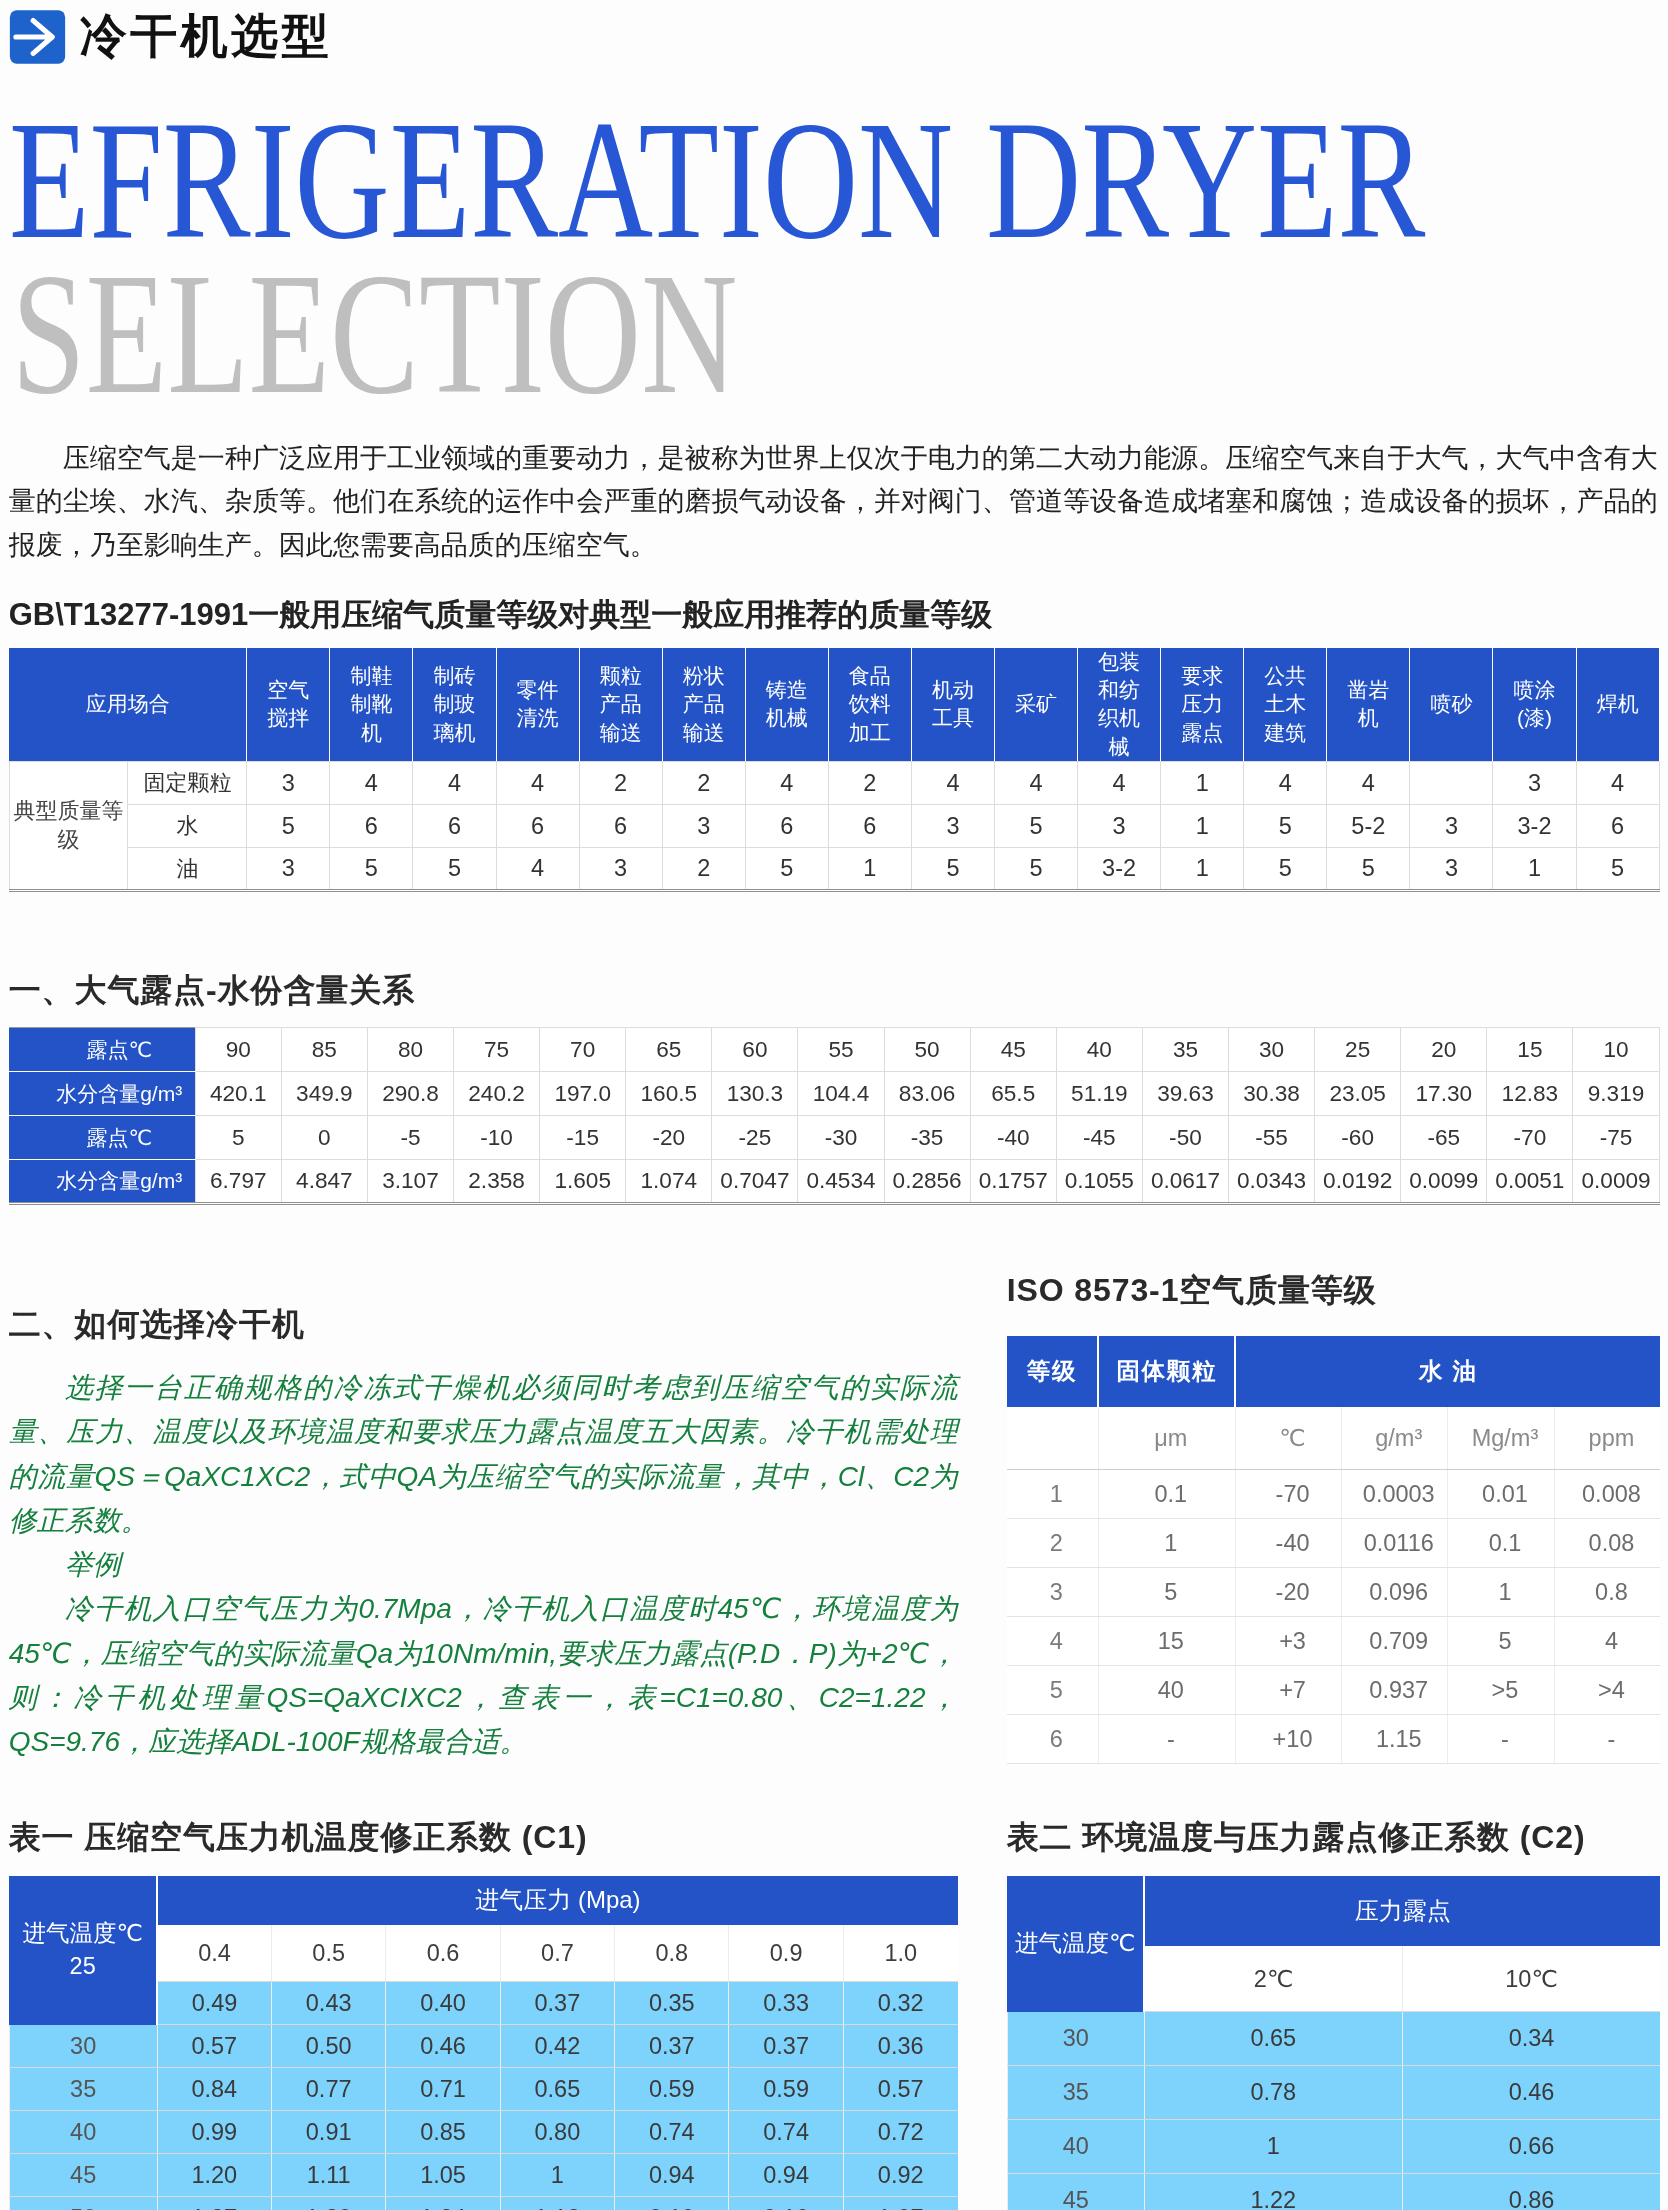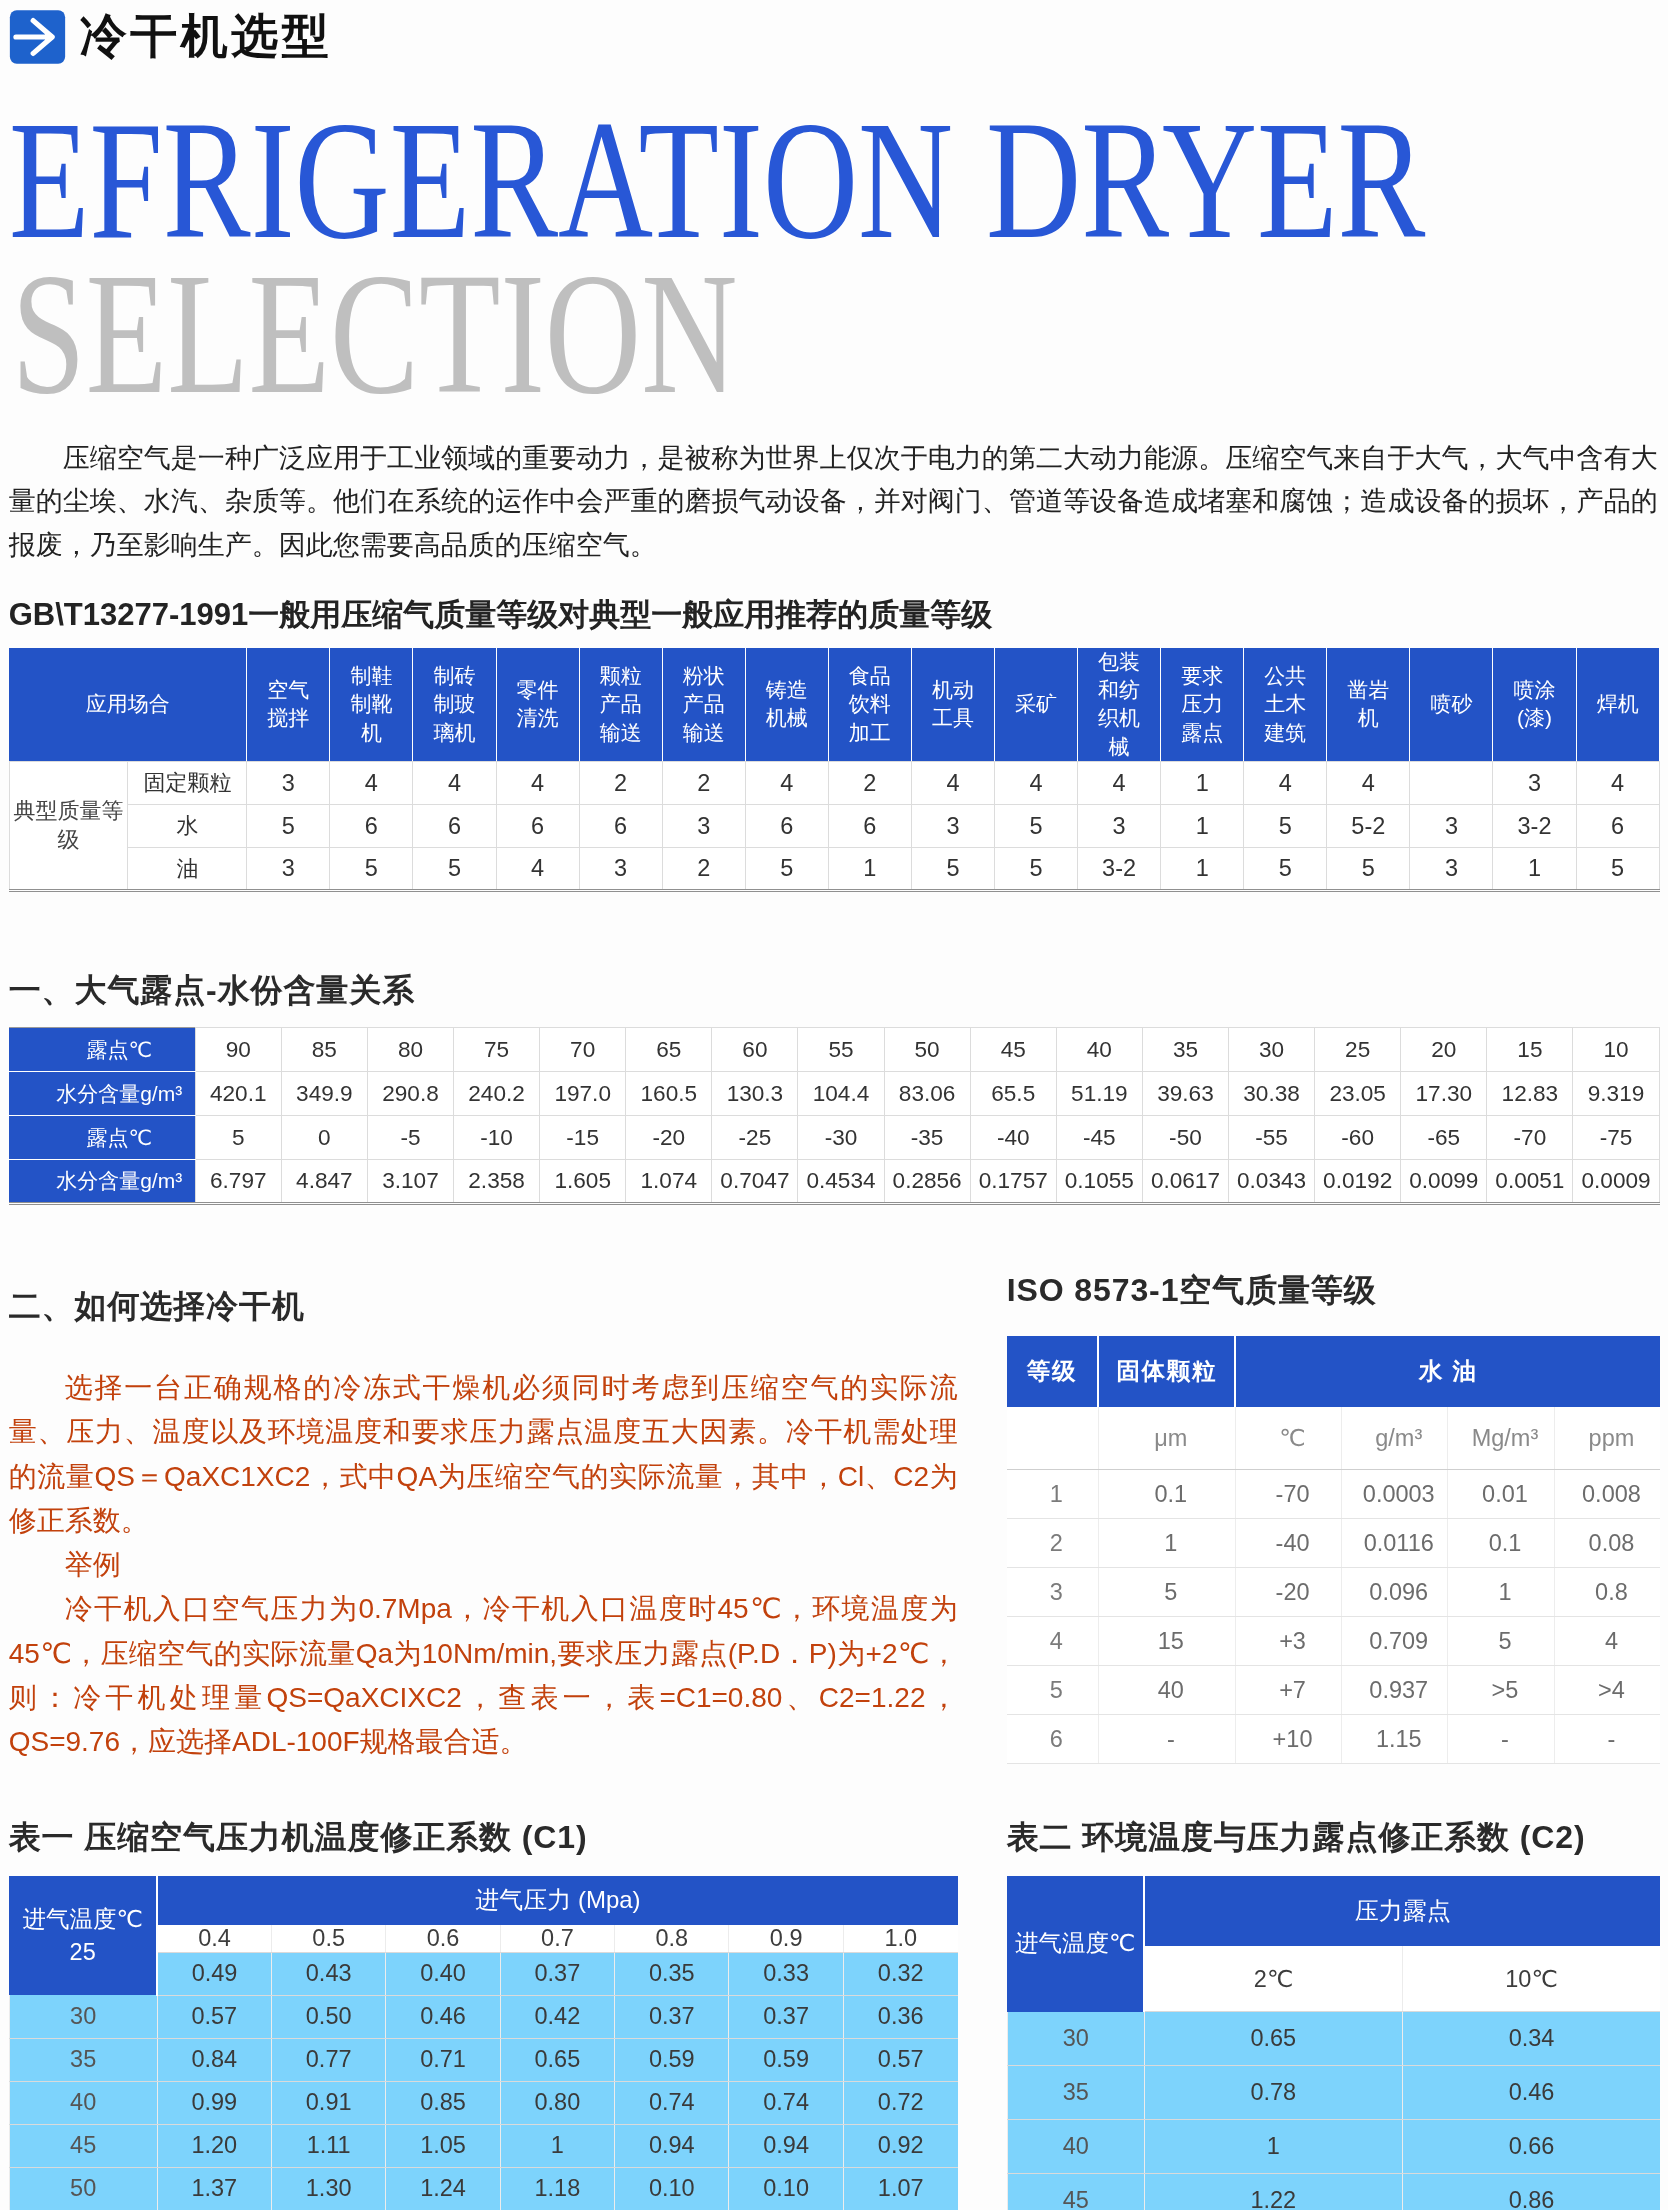--- a/index.html
+++ b/index.html
@@ -42,37 +42,37 @@
   
   .sec1-title{margin-top:77px;}
   .dew-table{margin-top:14px;border-top:1.7px solid #9a9a9a;border-bottom:3.5px double var(--heavy-line);}
   .dew-table td{height:44px;font-size:22.6px;color:#333;border:0.9px solid var(--cell-line);background:#fff;}
   .dew-table td.lbl-blue{background:var(--tbl-blue);color:#fff;font-size:21px;border:none;border-bottom:1.7px solid rgba(255,255,255,.45);padding-left:35px;}
 
   
   .two-col{display:flex;gap:49px;margin-top:64px;align-items:flex-end;}
   .col-left{flex:0 0 949px;}
   .col-right{flex:1;}
-  .body-text{margin-top:37px;font-size:28px;line-height:1.58;color:#c2410c;text-align:justify;}
+  .body-text{margin-top:19px;font-size:28px;line-height:1.58;color:#15803d;text-align:justify;font-style:italic;}
   .body-text p{text-indent:2em;}
 
   
   .iso-table{margin-top:22.6px;width:100%;border-bottom:1.7px solid var(--heavy-line);}
   .iso-table th.blue{background:var(--tbl-blue);color:#fff;font-size:23.5px;font-weight:600;height:71px;border-left:2.6px solid #fff;letter-spacing:1.7px;}
   .iso-table th.blue:first-child{border-left:none;}
   .iso-table tr.sub td{height:63px;font-size:23.5px;color:#8a8a8a;border-bottom:1.7px solid #cfcfcf;background:#fff;}
   .iso-table tbody td{height:49px;font-size:23.5px;color:#6c6c6c;border-bottom:0.9px solid #e4e4e4;border-left:0.9px solid #ededed;background:#fff;padding-left:8px;}
   .iso-table tbody td:first-child{border-left:none;color:#7b7b7b;}
 
   
   .two-col2{display:flex;gap:49px;margin-top:52px;align-items:flex-start;}
   .c-table{margin-top:15.6px;width:100%;border-bottom:1.7px solid var(--heavy-line);}
   .c-table th.corner{background:var(--tbl-blue);color:#fff;font-size:23.5px;font-weight:500;border-right:2.6px solid #fff;line-height:1.4;}
   .c-table th.band{background:var(--tbl-blue);color:#fff;font-size:24px;font-weight:500;height:49px;}
-  .c-table tr.press th{height:27px;font-size:23.5px;font-weight:400;color:#3d3d3d;background:#fff;border-bottom:0.9px solid #dadada;border-left:0.9px solid #ececec;}
+  .c-table tr.press th{height:57px;font-size:23.5px;font-weight:400;color:#3d3d3d;background:#fff;border-bottom:0.9px solid #dadada;border-left:0.9px solid #ececec;}
   .c-table td{height:43px;font-size:23.5px;color:#3a3a3a;background:#7dd3fc;border-bottom:0.9px solid #dadada;border-left:0.9px solid #ececec;}
   .c-table td.lbl{color:#555;}
   .t2 .c-table th.band{height:70px;}
   .t2 .c-table tr.press th{height:66px;}
   .t2 .c-table td{height:54px;}
 </style>
 </head>
 <body>
 
 <div class="page">

